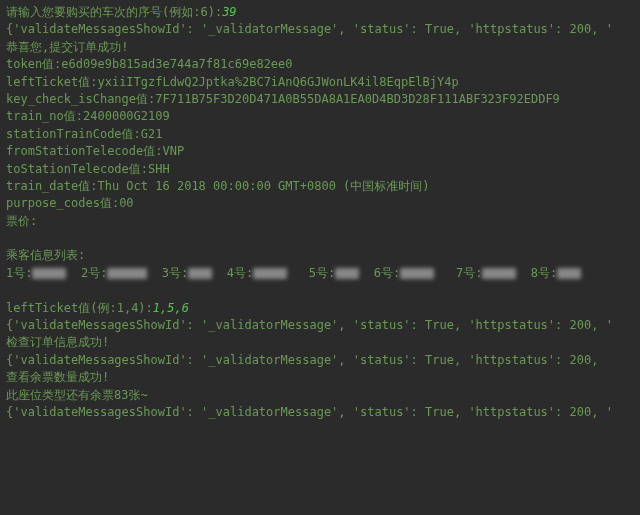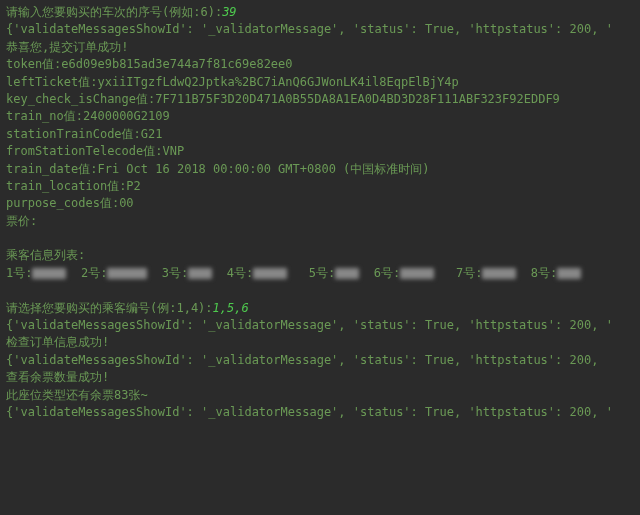--- a/index.html
+++ b/index.html
@@ -44,38 +44,38 @@
 <div>
 <div class="line"><span class="green">请输入您要购买的车次的序号(例如:6):</span><span class="input">39</span></div>
 <div class="line green">{'validateMessagesShowId': '_validatorMessage', 'status': True, 'httpstatus': 200, '</div>
 <div class="line green">恭喜您,提交订单成功!</div>
 <div class="line green">token值:e6d09e9b815ad3e744a7f81c69e82ee0</div>
 <div class="line green">leftTicket值:yxiiITgzfLdwQ2Jptka%2BC7iAnQ6GJWonLK4il8EqpElBjY4p</div>
 <div class="line green">key_check_isChange值:7F711B75F3D20D471A0B55DA8A1EA0D4BD3D28F111ABF323F92EDDF9</div>
 <div class="line green">train_no值:2400000G2109</div>
 <div class="line green">stationTrainCode值:G21</div>
 <div class="line green">fromStationTelecode值:VNP</div>
-<div class="line green">train_date值:Fri Oct 16 2018 00:00:00 GMT+0800 (中国标准时间)</div>
-<div class="line green">train_location值:P2</div>
+<div class="line green">toStationTelecode值:SHH</div>
+<div class="line green">train_date值:Thu Oct 16 2018 00:00:00 GMT+0800 (中国标准时间)</div>
 <div class="line green">purpose_codes值:00</div>
 <div class="line green">票价:</div>
 <div class="line">&nbsp;</div>
 <div class="line green">乘客信息列表:</div>
 <div class="line green">
   <span>1号:</span><span class="blur w1"></span>
   &nbsp;<span>2号:</span><span class="blur w2"></span>
   &nbsp;<span>3号:</span><span class="blur w3"></span>
   &nbsp;<span>4号:</span><span class="blur w1"></span>
   &nbsp;&nbsp;<span>5号:</span><span class="blur w3"></span>
   &nbsp;<span>6号:</span><span class="blur w1"></span>
   &nbsp;&nbsp;<span>7号:</span><span class="blur w1"></span>
   &nbsp;<span>8号:</span><span class="blur w3"></span>
 </div>
 <div class="line">&nbsp;</div>
-<div class="line"><span class="green">请选择您要购买的乘客编号(例:1,4):</span><span class="input">1,5,6</span></div>
+<div class="line"><span class="green">leftTicket值(例:1,4):</span><span class="input">1,5,6</span></div>
 <div class="line green">{'validateMessagesShowId': '_validatorMessage', 'status': True, 'httpstatus': 200, '</div>
 <div class="line green">检查订单信息成功!</div>
 <div class="line green">{'validateMessagesShowId': '_validatorMessage', 'status': True, 'httpstatus': 200,</div>
 <div class="line green">查看余票数量成功!</div>
 <div class="line green">此座位类型还有余票83张~</div>
 <div class="line green">{'validateMessagesShowId': '_validatorMessage', 'status': True, 'httpstatus': 200, '</div>
 
 </div>
 
 </body></html>

